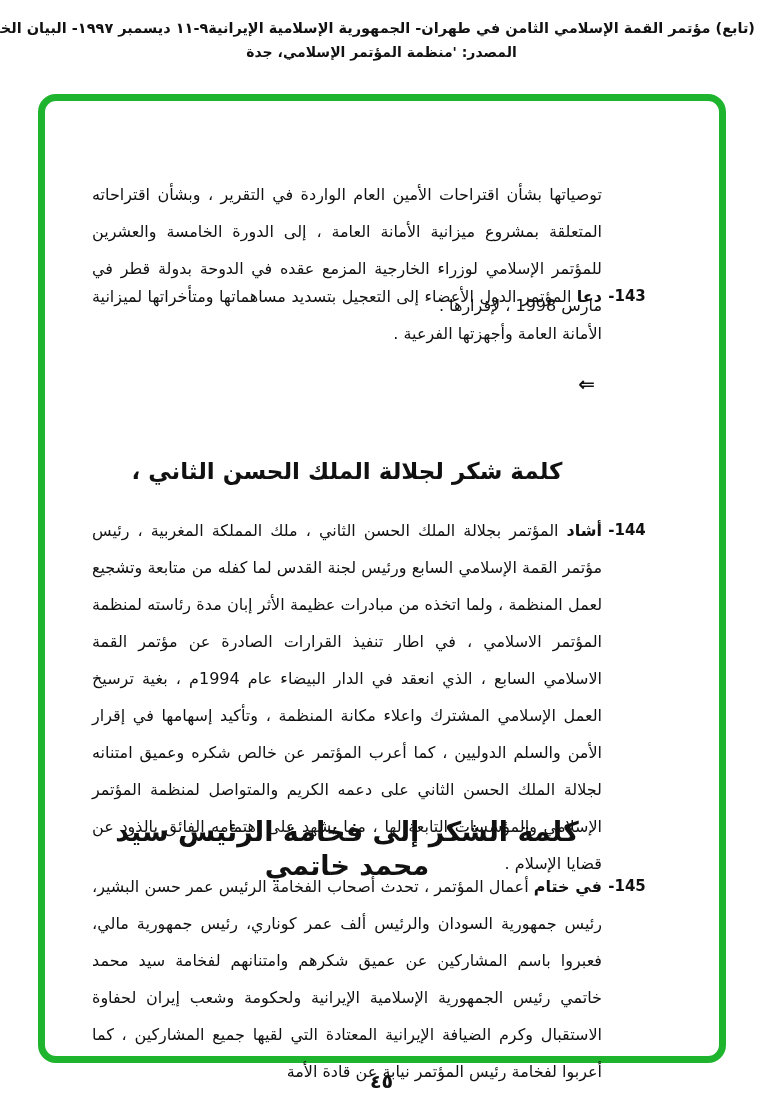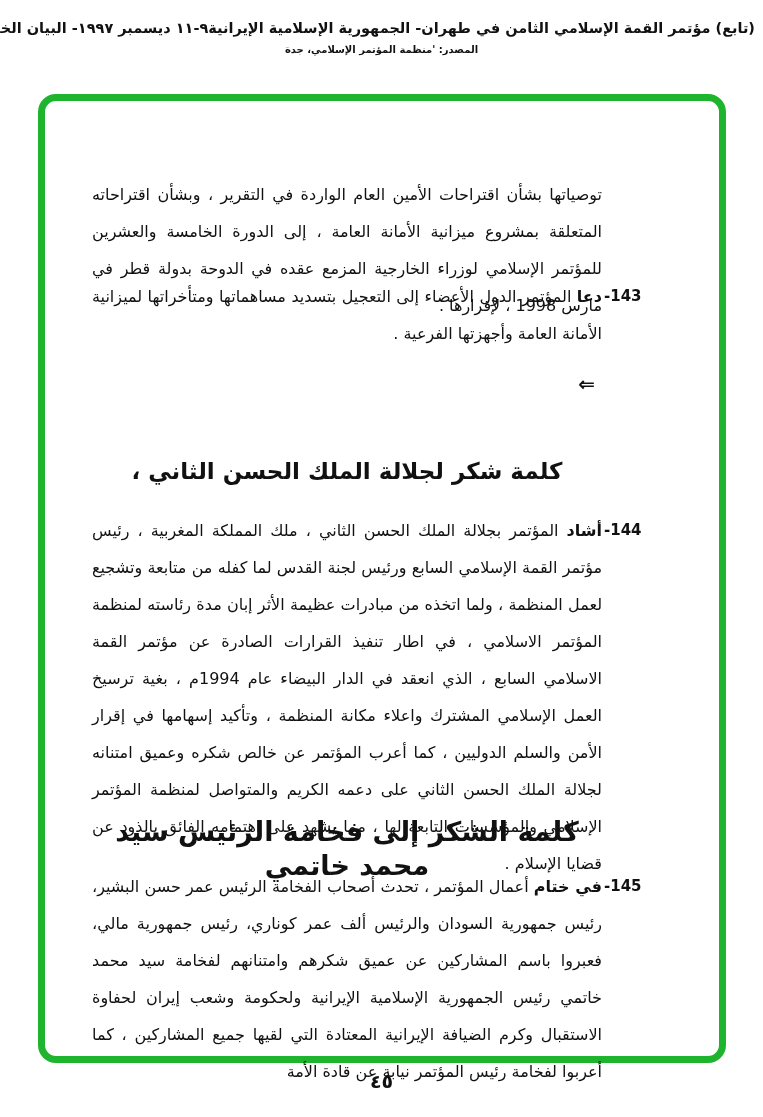--- a/index.html
+++ b/index.html
@@ -4,37 +4,37 @@
 <style>
   html,body{margin:0;padding:0;}
   body{
     width:763px;height:1117px;position:relative;overflow:hidden;
     background:#ffffff;color:#111;
     font-family:"DejaVu Sans","Liberation Sans",sans-serif;
   }
   
   .doc-header{position:absolute;top:20px;left:8px;right:8px;text-align:center;direction:rtl;}
   .doc-title{font-size:14.5px;font-weight:bold;white-space:nowrap;letter-spacing:0;}
-  .doc-source{margin-top:8px;font-size:10px;font-weight:bold;}
+  .doc-source{margin-top:8px;font-size:14px;font-weight:bold;}
   
   .frame{
     position:absolute;left:38px;top:94px;width:688px;height:969px;
     box-sizing:border-box;border:7px solid #1eb42d;border-radius:18px;
     background:transparent;
   }
   
   .block{
     position:absolute;left:92px;width:510px;
     direction:rtl;text-align:justify;
     font-size:16px;line-height:37px;
   }
   .numbered{padding:0;}
   .num{
     position:absolute;right:-48px;top:0;width:46px;
-    direction:rtl;unicode-bidi:isolate;text-align:left;
+    direction:rtl;unicode-bidi:isolate;text-align:center;
     font-size:15px;font-weight:bold;
   }
   .lead{font-weight:bold;margin-top:47px;}
   
   .session{
     position:absolute;top:374px;right:168px;
     direction:rtl;display:flex;align-items:center;gap:26px;
   }
   .session .arrow{font-size:20px;line-height:1;font-weight:bold;}
   .session .label{font-size:19px;font-weight:bold;}

